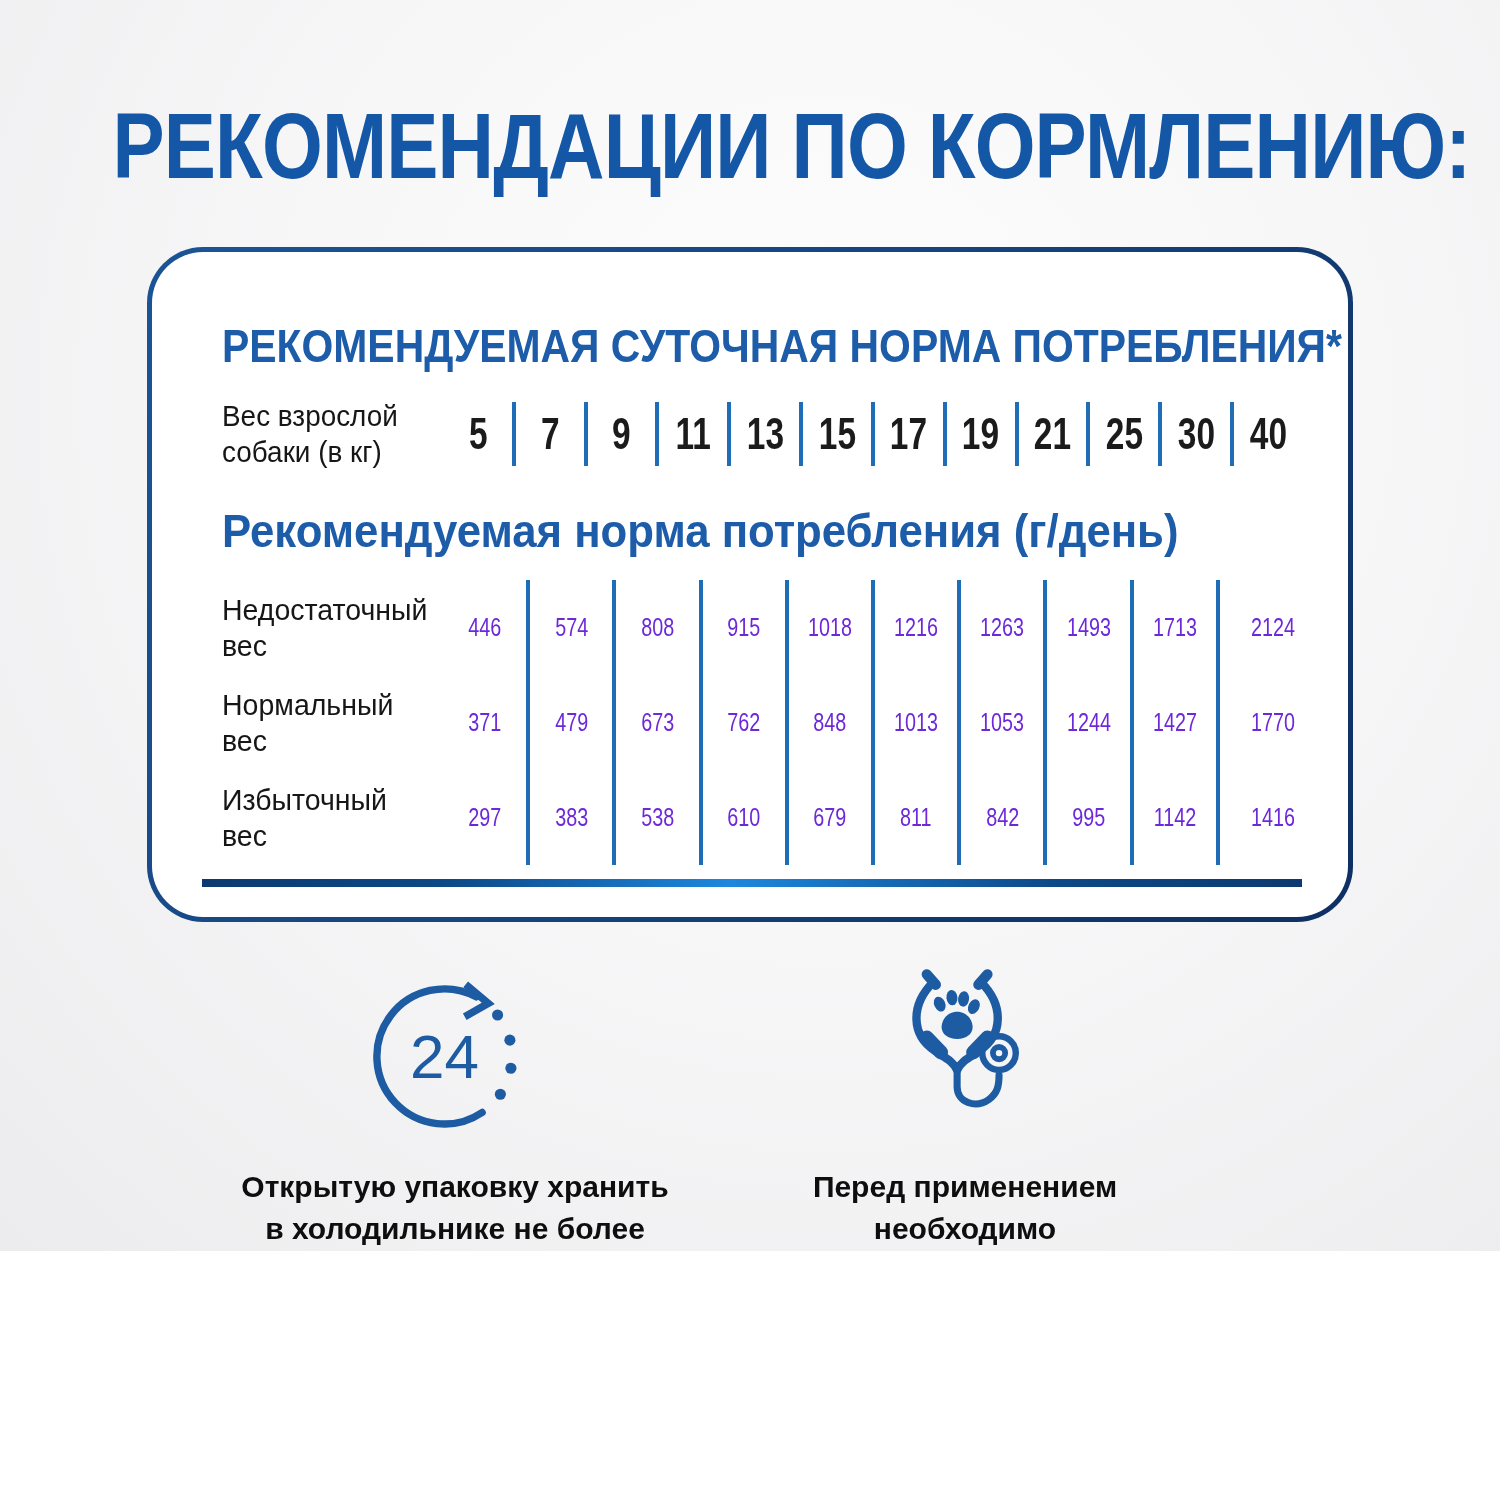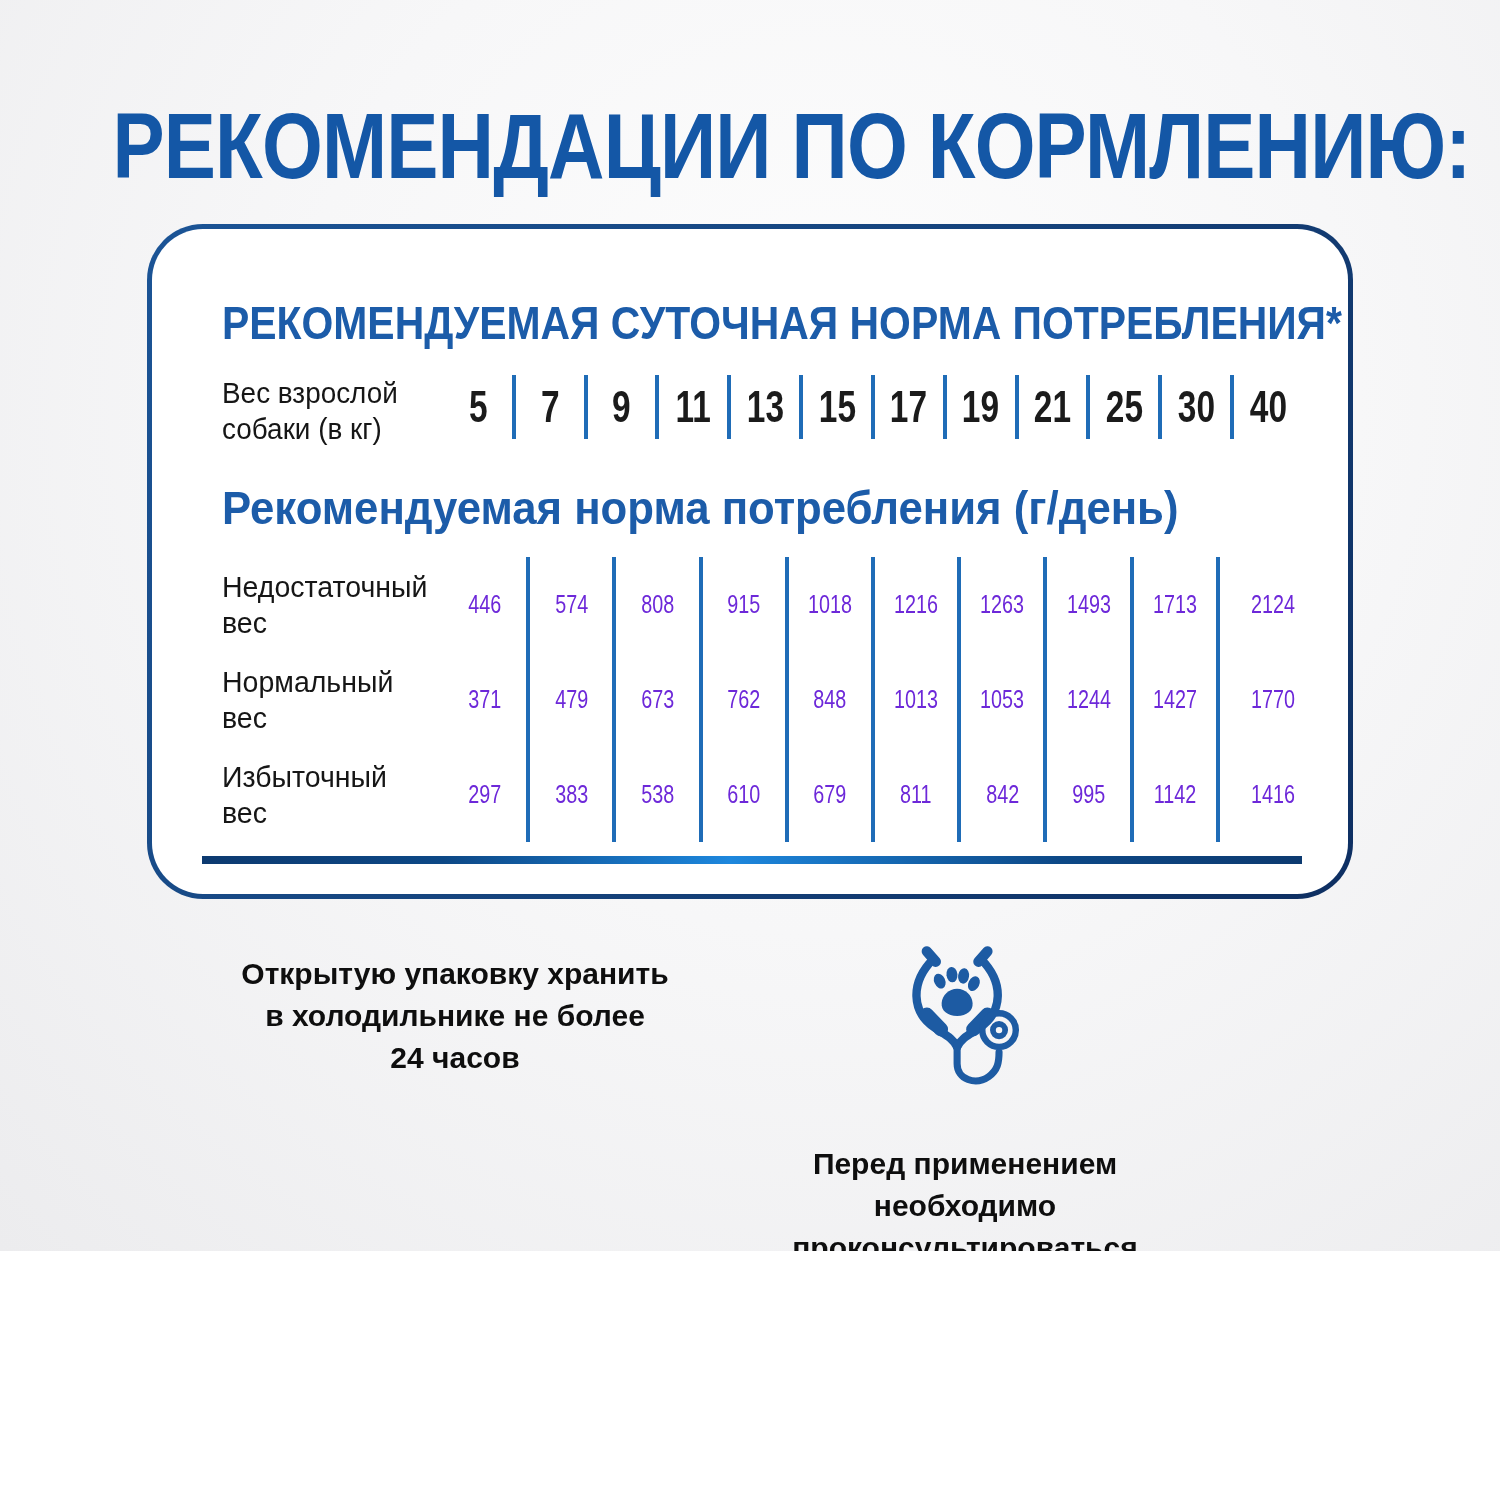--- a/index.html
+++ b/index.html
@@ -19,21 +19,21 @@
     font-size: 92px; font-weight: 700; letter-spacing: -1px;
     line-height: 1.0;
     color: #1457a6;
     transform: scaleX(0.85);
     transform-origin: 50% 50%;
     white-space: nowrap;
   }
   
   .card-border {
     width: 1206px;
-    margin: 32px auto 0 auto;
+    margin: 55px auto 0 auto;
     border-radius: 56px;
     padding: 5px;
     background: linear-gradient(125deg, #1b5496 0%, #16457f 45%, #0e2f62 100%);
   }
   .card {
     background: #ffffff;
     border-radius: 51px;
     padding: 68px 46px 30px 70px;
   }
   .card-heading {
@@ -48,21 +48,21 @@
   .norm-heading {
     margin: 36px 0 0 0;
     font-size: 46px; font-weight: 700;
     color: #1c5ca9;
     transform: scaleX(0.95);
     transform-origin: 0 50%;
     white-space: nowrap;
     line-height: 1.1;
   }
   
-  .weight-row { display: flex; margin-top: 26px; align-items: flex-start; }
+  .weight-row { display: flex; margin-top: 26px; align-items: center; }
   .weight-label {
     width: 222px; flex: 0 0 222px;
     font-size: 30px; line-height: 1.2;
     white-space: pre-line;
     transform: scaleX(0.93); transform-origin: 0 50%;
   }
   .weight-cells { flex: 1; display: flex; }
   .wcell {
     flex: 1; height: 64px;
     display: flex; align-items: center; justify-content: center;
@@ -295,20 +295,35 @@
       </div>
 
       <div class="bottom-line"></div>
 
     </div>
   </div>
 
   <div class="bottom-section">
 
     <div class="bottom-item storage">
+      <div class="icon-box">
+        <svg width="185" height="185" viewBox="0 0 200 200" aria-hidden="true">
+          <g fill="none" stroke="#1d5ba3" stroke-width="8">
+            <path d="M 122.3 35.5 A 73 73 0 1 0 128.8 160.5" stroke-linecap="round"></path>
+            <path d="M 111 22 L 135.5 42.5 L 110 57" stroke-linejoin="miter"></path>
+          </g>
+          <g fill="#1d5ba3" stroke="none">
+            <circle cx="145.5" cy="55.1" r="6"></circle>
+            <circle cx="158.8" cy="82.3" r="6"></circle>
+            <circle cx="159.9" cy="112.7" r="6"></circle>
+            <circle cx="148.5" cy="140.8" r="6"></circle>
+          </g>
+          <text x="88" y="123.5" text-anchor="middle" font-size="67" font-weight="400" fill="#1d5ba3" font-family="Liberation Sans, DejaVu Sans, sans-serif">24</text>
+        </svg>
+      </div>
       <p class="bottom-caption">Открытую упаковку хранить
 в холодильнике не более
 24 часов</p>
     </div>
 
     <div class="bottom-item vet">
       <div class="icon-box">
         <svg width="129" height="155" viewBox="0 0 200 240" aria-hidden="true">
           <g fill="none" stroke="#1d5ba3" stroke-linecap="round">
             <path d="M 40 16 L 54 32" stroke-width="16"></path>

